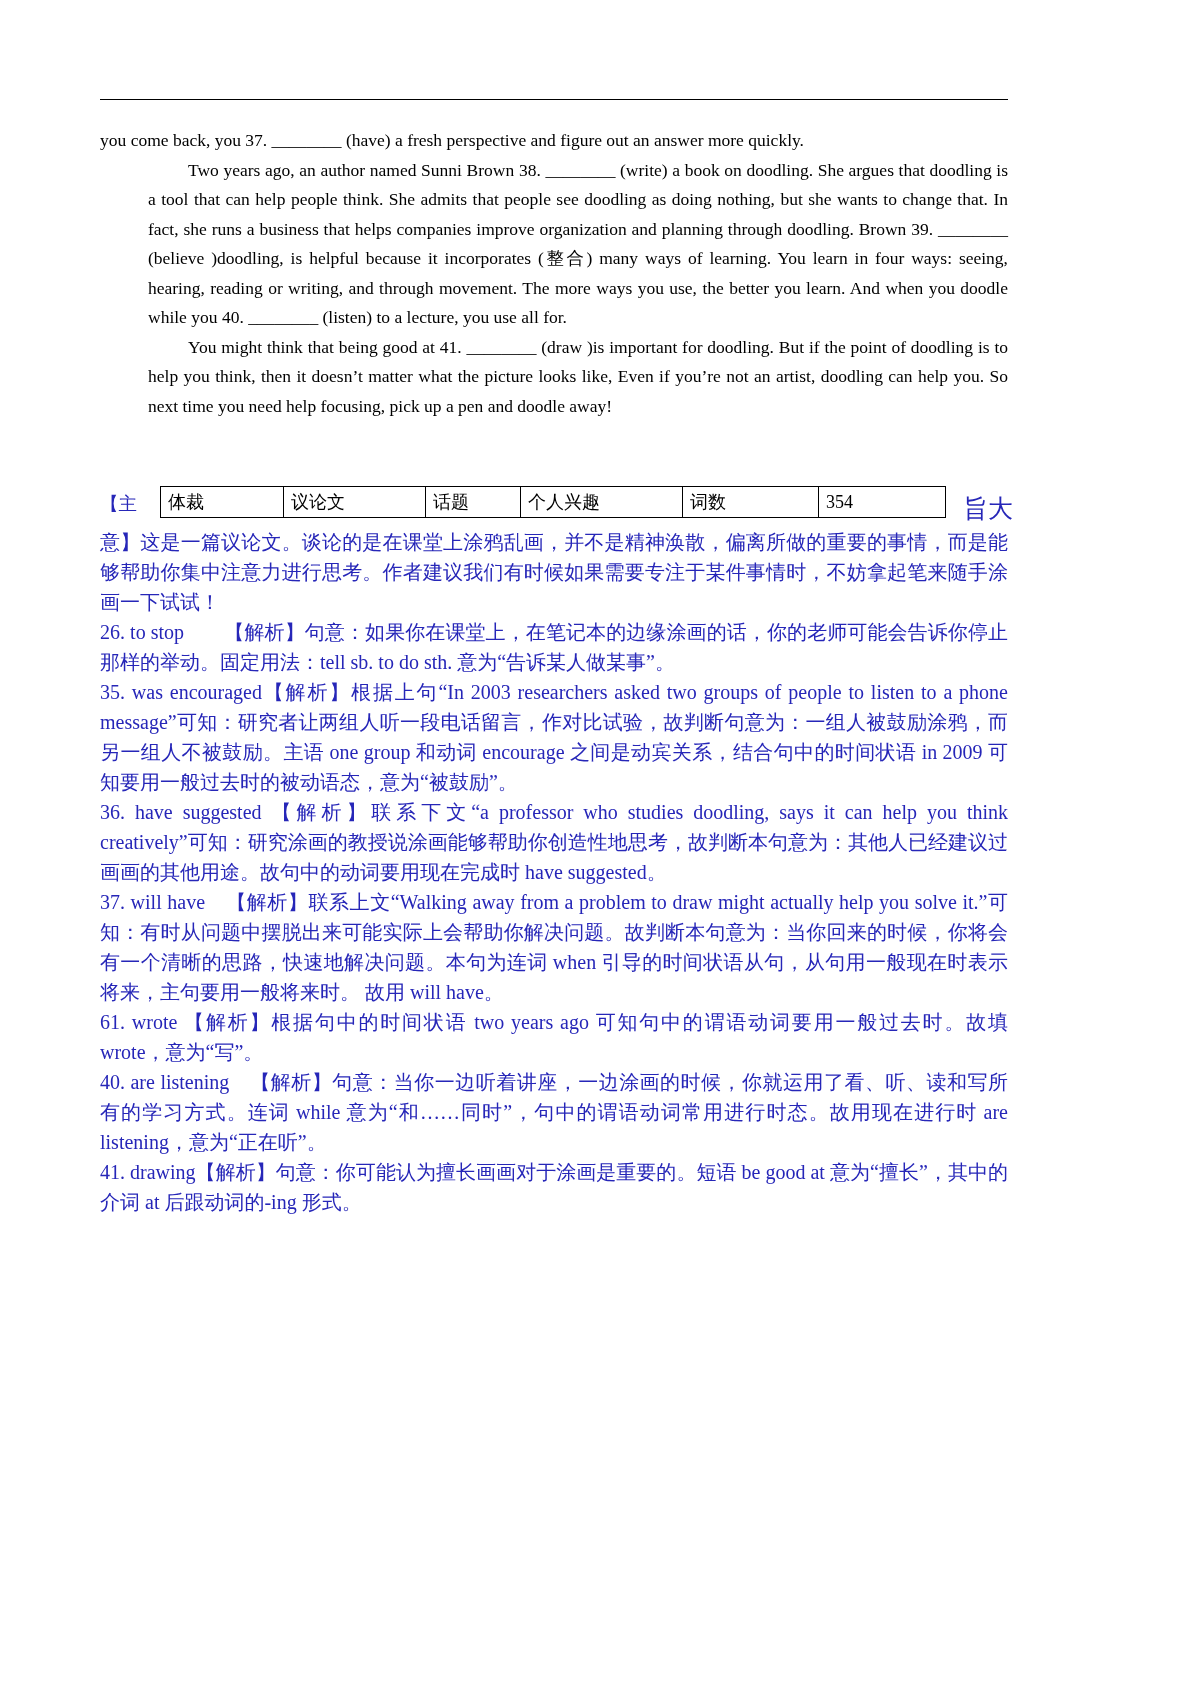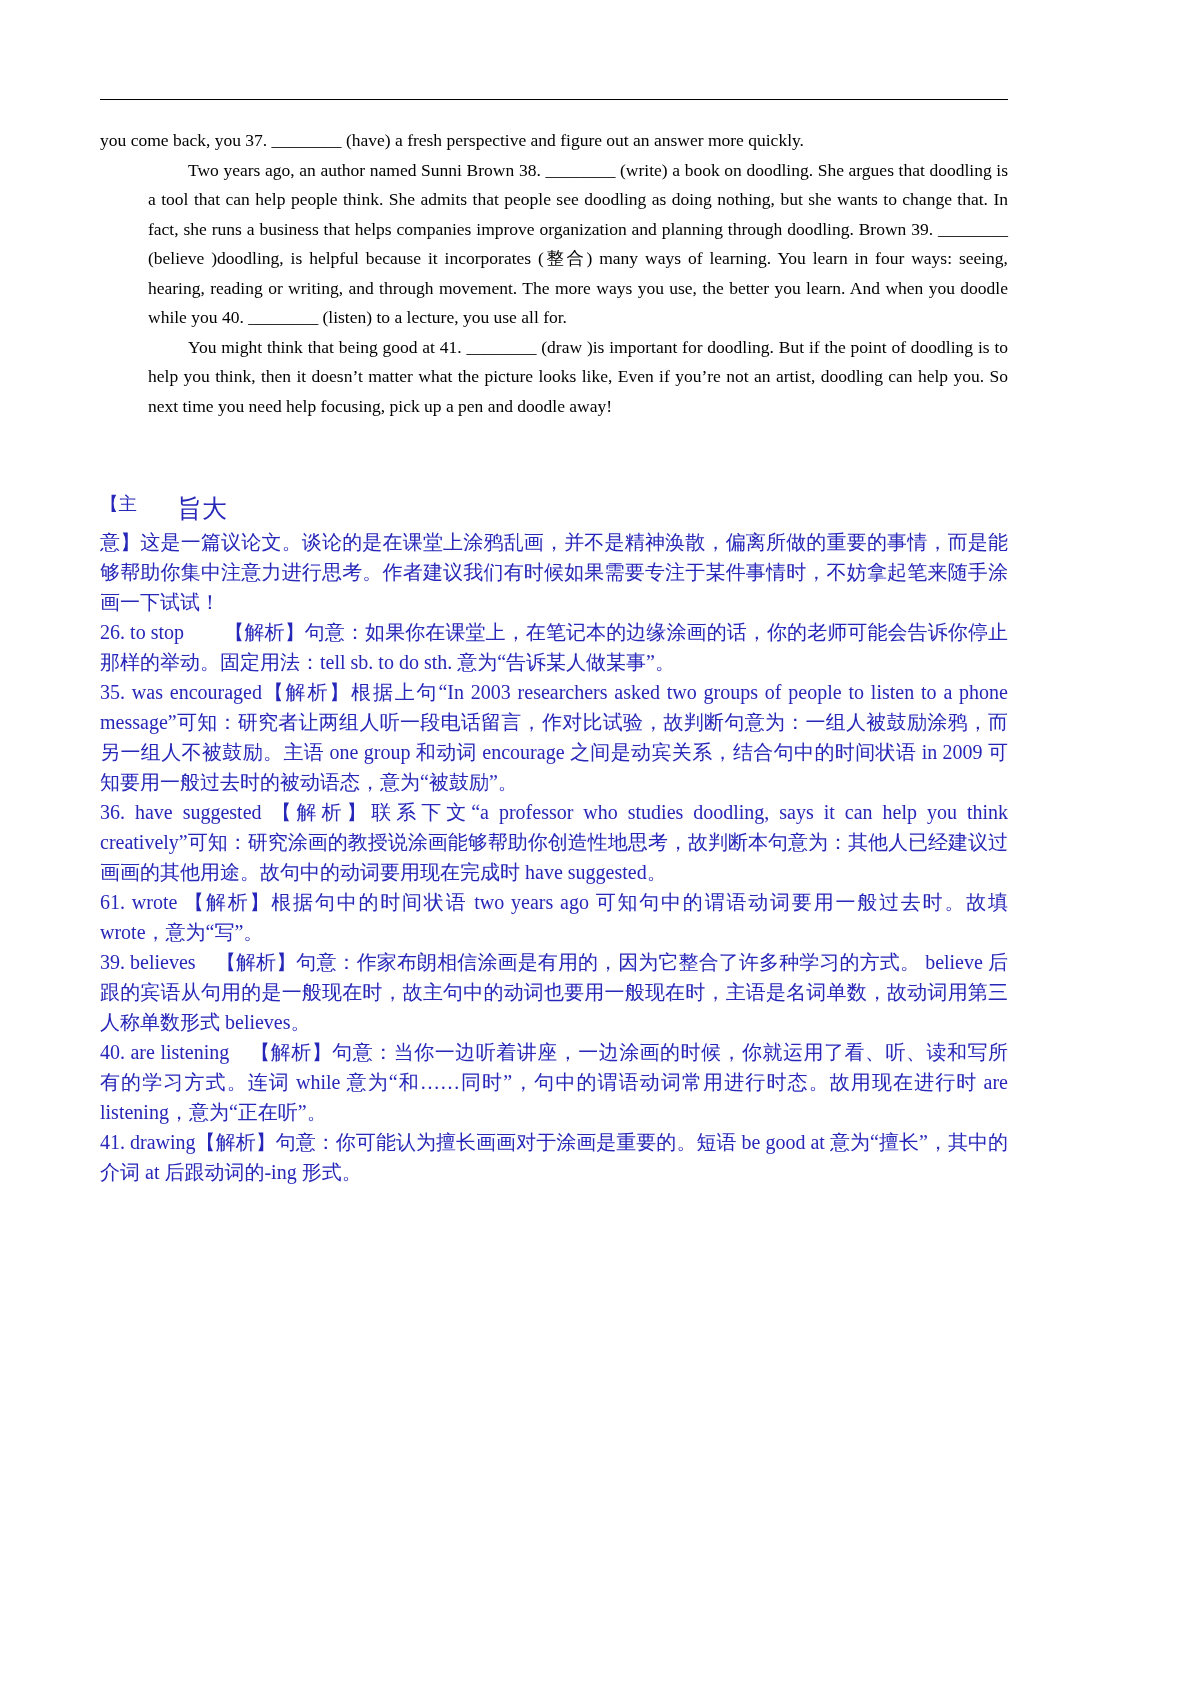--- a/index.html
+++ b/index.html
@@ -80,28 +80,48 @@
   <hr class="top-rule">
 
   <div class="passage">
     <p>you come back, you 37. ________ (have) a fresh perspective and figure out an answer more quickly.</p>
     <p class="indent">Two years ago, an author named Sunni Brown 38. ________ (write) a book on doodling. She argues that doodling is a tool that can help people think. She admits that people see doodling as doing nothing, but she wants to change that. In fact, she runs a business that helps companies improve organization and planning through doodling. Brown 39. ________ (believe )doodling, is helpful because it incorporates (整合) many ways of learning. You learn in four ways: seeing, hearing, reading or writing, and through movement. The more ways you use, the better you learn. And when you doodle while you 40. ________ (listen) to a lecture, you use all for.</p>
     <p class="indent">You might think that being good at 41. ________ (draw )is important for doodling. But if the point of doodling is to help you think, then it doesn’t matter what the picture looks like, Even if you’re not an artist, doodling can help you. So next time you need help focusing, pick up a pen and doodle away!</p>
   </div>
 
   <div class="summary-row">
     <span class="blue label-left">【主</span>
+    <table class="info-table">
+      <colgroup>
+        <col style="width:123px">
+          <col style="width:142px">
+          <col style="width:95px">
+        <col style="width:162px">
+          <col style="width:136px">
+          <col style="width:127px">
+      </colgroup>
+      <tbody>
+          <tr>
+        <td>体裁</td>
+        <td>议论文</td>
+        <td>话题</td>
+        <td>个人兴趣</td>
+        <td>词数</td>
+        <td>354</td>
+      </tr>
+    </tbody>
+      </table>
     <span class="blue label-right">旨大</span>
   </div>
 
   <p class="blue-text summary-body">意】这是一篇议论文。谈论的是在课堂上涂鸦乱画，并不是精神涣散，偏离所做的重要的事情，而是能够帮助你集中注意力进行思考。作者建议我们有时候如果需要专注于某件事情时，不妨拿起笔来随手涂画一下试试！</p>
 
   <div class="answers">
     <p class="blue-text">26. to stop　　【解析】句意：如果你在课堂上，在笔记本的边缘涂画的话，你的老师可能会告诉你停止那样的举动。固定用法：tell sb. to do sth.  意为“告诉某人做某事”。</p>
     <p class="blue-text">35. was encouraged【解析】根据上句“In 2003 researchers asked two groups of people to listen to a phone message”可知：研究者让两组人听一段电话留言，作对比试验，故判断句意为：一组人被鼓励涂鸦，而另一组人不被鼓励。主语 one group 和动词 encourage 之间是动宾关系，结合句中的时间状语 in 2009 可知要用一般过去时的被动语态，意为“被鼓励”。</p>
     <p class="blue-text">36. have suggested 【解析】联系下文“a professor who studies doodling, says it can help you think creatively”可知：研究涂画的教授说涂画能够帮助你创造性地思考，故判断本句意为：其他人已经建议过画画的其他用途。故句中的动词要用现在完成时 have suggested。</p>
+    <p class="blue-text">37. will have　【解析】联系上文“Walking away from a problem to draw might actually help you solve it.”可知：有时从问题中摆脱出来可能实际上会帮助你解决问题。故判断本句意为：当你回来的时候，你将会有一个清晰的思路，快速地解决问题。本句为连词 when 引导的时间状语从句，从句用一般现在时表示将来，主句要用一般将来时。 故用 will have。</p>
     <p class="blue-text">61. wrote 【解析】根据句中的时间状语 two years ago 可知句中的谓语动词要用一般过去时。故填 wrote，意为“写”。</p>
-    <p class="blue-text">39. believes　【解析】句意：作家布朗相信涂画是有用的，因为它整合了许多种学习的方式。  believe 后跟的宾语从句用的是一般现在时，故主句中的动词也要用一般现在时，主语是名词单数，故动词用第三人称单数形式 believes。</p>
     <p class="blue-text">40. are listening　【解析】句意：当你一边听着讲座，一边涂画的时候，你就运用了看、听、读和写所有的学习方式。连词 while 意为“和……同时”，句中的谓语动词常用进行时态。故用现在进行时 are listening，意为“正在听”。</p>
     <p class="blue-text">41. drawing【解析】句意：你可能认为擅长画画对于涂画是重要的。短语 be good at 意为“擅长”，其中的介词 at 后跟动词的-ing 形式。</p>
   </div>
 
 </div>
 
 </body></html>

